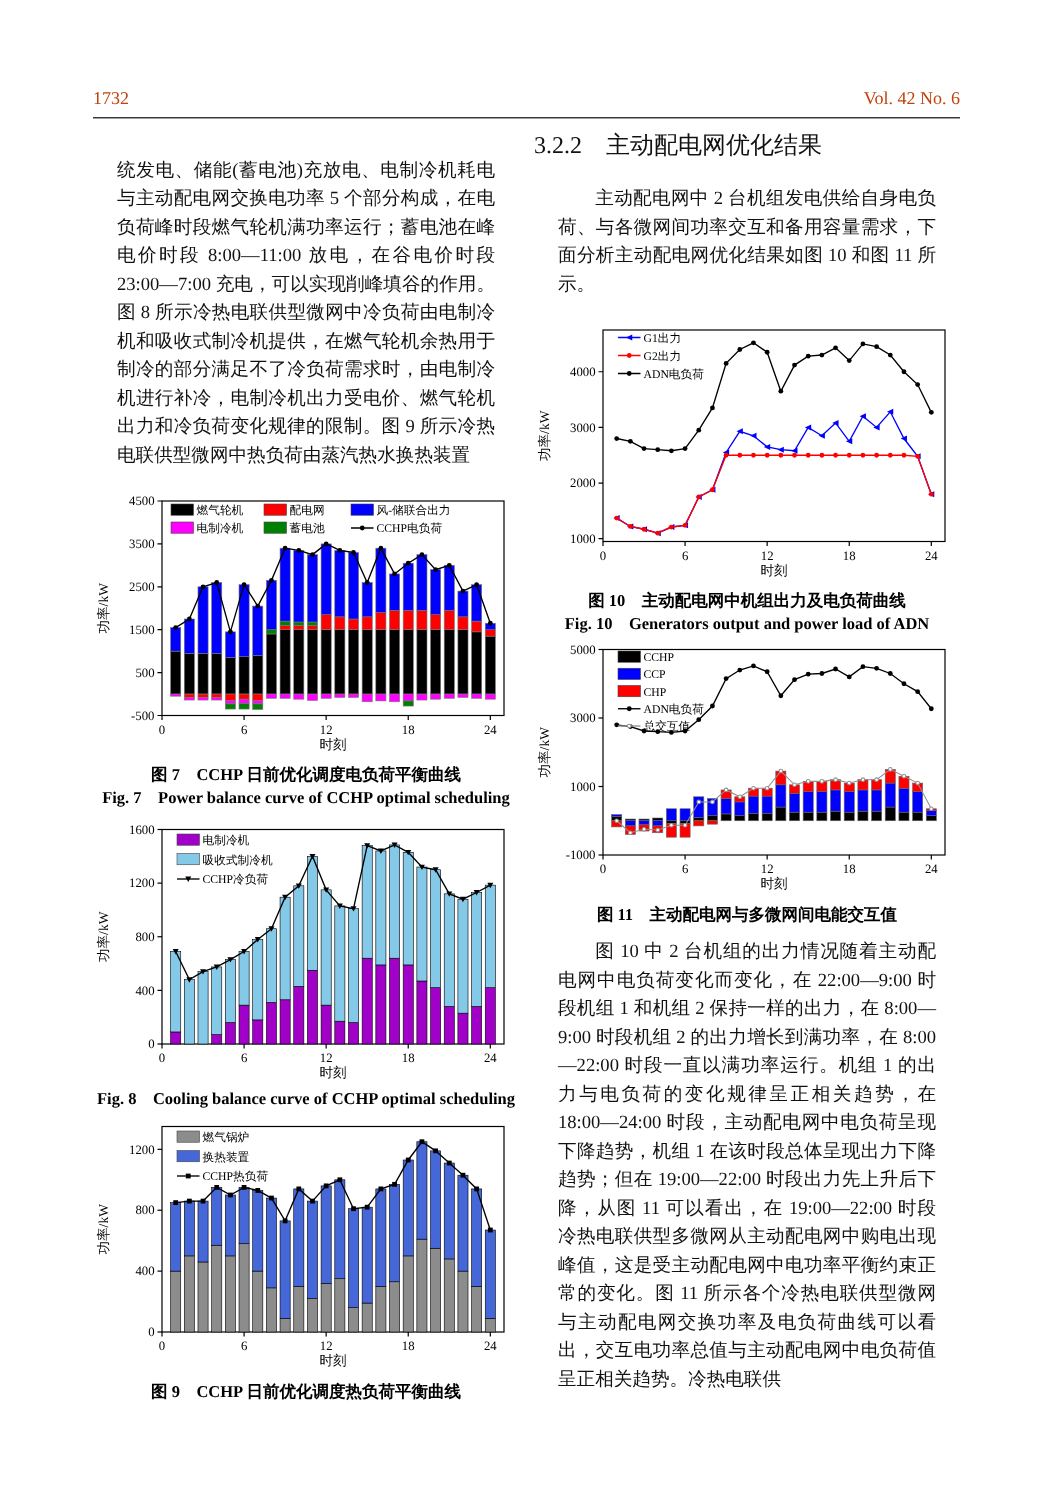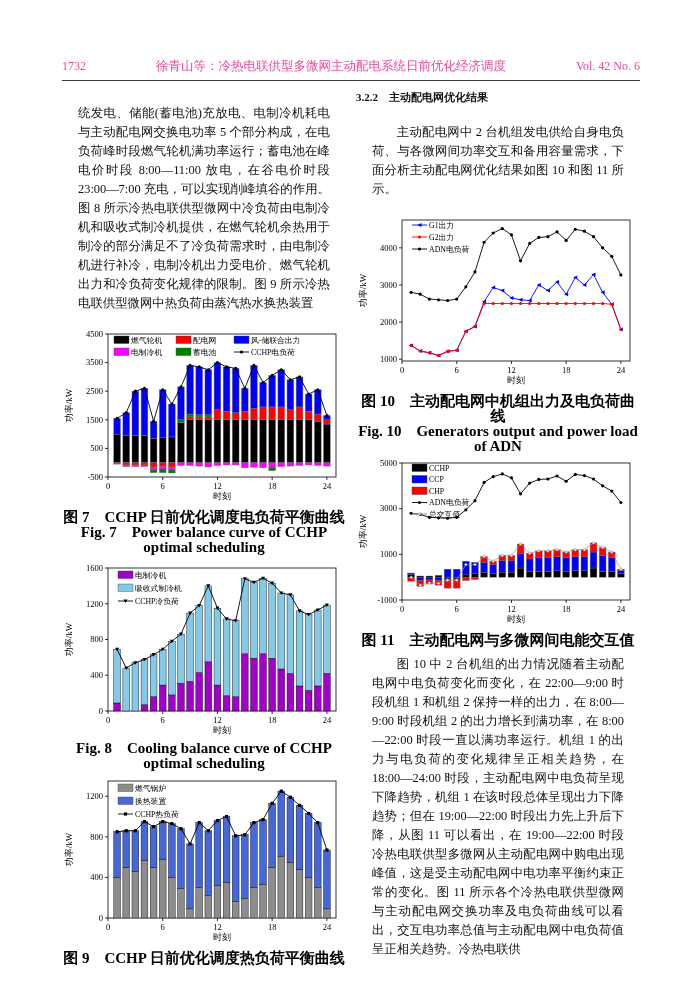--- a/index.html
+++ b/index.html
@@ -8,41 +8,40 @@
   .header{position:absolute;left:62px;top:58px;width:578px;display:flex;
           justify-content:space-between;align-items:baseline;font-size:12px;
           border-bottom:1.5px solid #3c3c3c;padding-bottom:5px;}
   .header .htitle{font-size:12.5px;}
   .col{position:absolute;top:88px;width:284px;font-size:12.4px;line-height:19px;
        text-align:justify;}
   .col-left{left:62px;}
   .col-right{left:356px;}
   p{margin:16px;}
   .indent{text-indent:2em;}
-  .section-heading{font-size:11px;font-weight:bold;margin:0;}
+  .section-heading{font-size:16px;font-weight:normal;margin:0;}
   figure{margin:0;text-align:center;}
   .fig7{margin:1px 0 8px 0;}
   .fig8{margin:3px 0 5px 0;}
   .fig9{margin:3px 0 0 0;}
   .fig10{margin:4px 0 4px 0;}
   .fig11{margin:2px 0 4px 0;}
-  .cap{font-weight:bold;font-size:15px;line-height:15px;text-align:center;margin:0;color:#000;}
+  .cap{font-weight:bold;font-size:11px;line-height:15px;text-align:center;margin:0;color:#000;}
   .cap-zh{margin-top:3px;}
   svg{display:block;margin:0 auto;font-family:"Liberation Serif","DejaVu Serif",serif;}
   svg text{fill:#000;}
   .para3{margin-top:7px;}
 </style>
 </head>
 <body>
 
 <div class="page">
 
-  <div class="header" style="color: #ec4899;">
+  <div class="header" style="color: #c2410c;">
     <span>1732</span>
-    <span class="htitle">徐青山等：冷热电联供型多微网主动配电系统日前优化经济调度</span>
     <span>Vol. 42 No. 6</span>
   </div>
 
   <div class="col col-left">
     <p>统发电、储能(蓄电池)充放电、电制冷机耗电与主动配电网交换电功率 5 个部分构成，在电负荷峰时段燃气轮机满功率运行；蓄电池在峰电价时段 8:00—11:00 放电，在谷电价时段 23:00—7:00 充电，可以实现削峰填谷的作用。图 8 所示冷热电联供型微网中冷负荷由电制冷机和吸收式制冷机提供，在燃气轮机余热用于制冷的部分满足不了冷负荷需求时，由电制冷机进行补冷，电制冷机出力受电价、燃气轮机出力和冷负荷变化规律的限制。图 9 所示冷热电联供型微网中热负荷由蒸汽热水换热装置</p>
 
     <figure class="fig7">
       <svg viewBox="0 0 284 178" width="284" height="178">
           <rect x="46" y="5" width="228" height="143" fill="none" stroke="#000" stroke-width="0.8"></rect>
           <line x1="46" y1="148" x2="43" y2="148" stroke="#000" stroke-width="0.8"></line>

